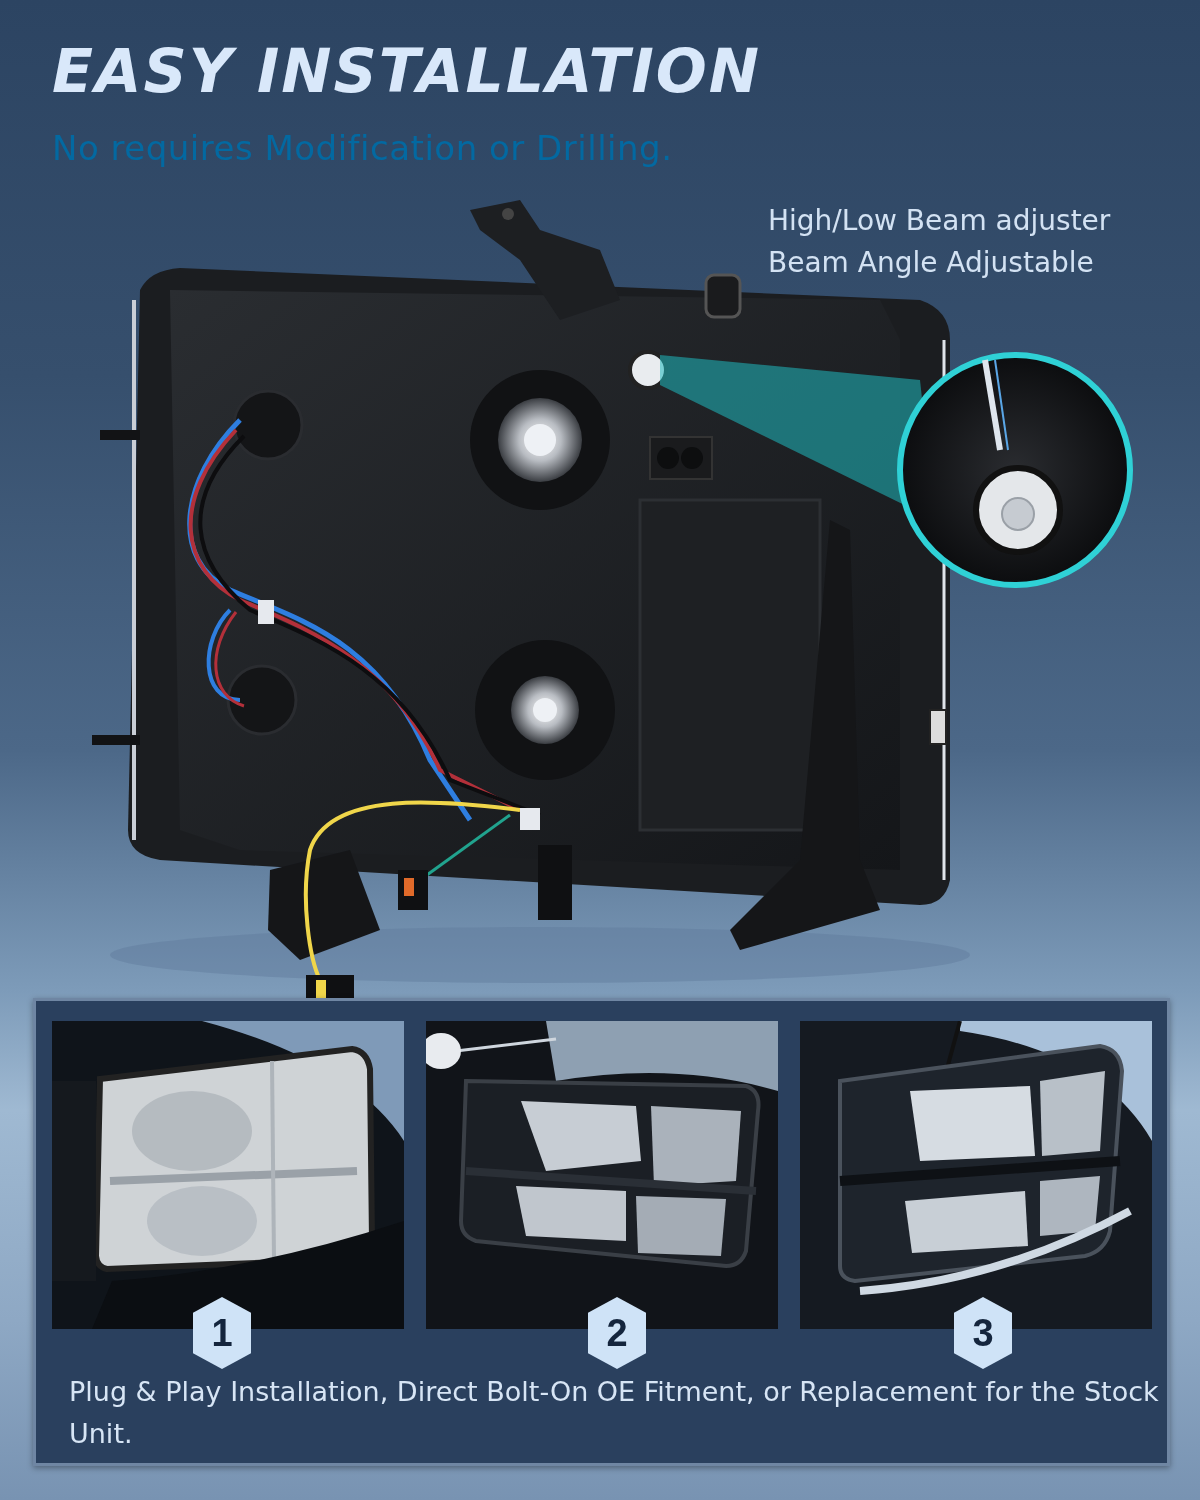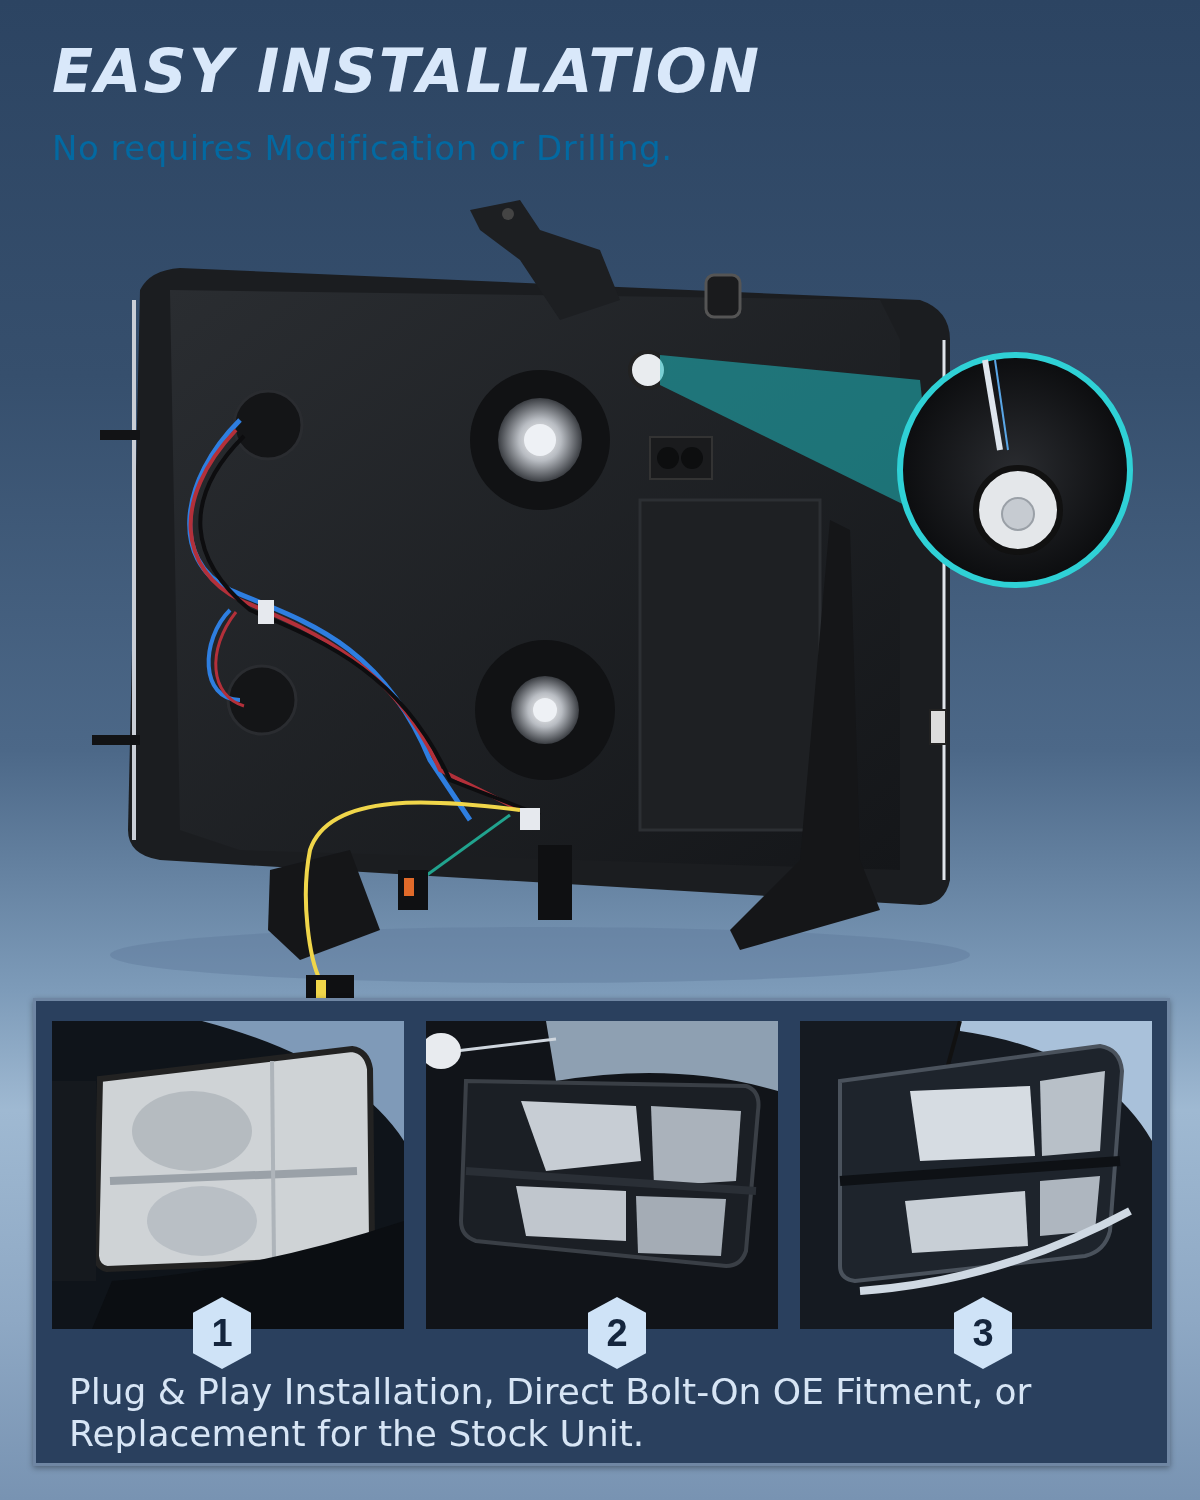--- a/index.html
+++ b/index.html
@@ -45,30 +45,32 @@
       top: 296px;
       background: #cfe3f7;
       clip-path: polygon(50% 0, 100% 22%, 100% 78%, 50% 100%, 0 78%, 0 22%);
       display: flex; align-items: center; justify-content: center;
       font-family: "Liberation Sans", sans-serif; font-weight: bold;
       font-size: 38px; color: #14253d;
     }
     .steps-caption {
       position: absolute; left: 33px; top: 370px; width: 1090px;
       font-family: "DejaVu Sans", sans-serif;
-      font-size: 36px; line-height: 42px; color: #d7e5f5;
+      font-size: 27px; line-height: 42px; color: #d7e5f5;
     }
   </style>
 </head>
 <body>
 
 <div class="hero-title">EASY INSTALLATION</div>
 <div class="hero-subtitle">No requires Modification or Drilling.</div>
 
 <div class="callout">
+  <div>High/Low Beam adjuster</div>
+  <div>Beam Angle Adjustable</div>
 </div>
 
 <div class="product-area">
   <svg width="1200" height="820" viewBox="0 190 1200 820">
     <defs>
       <linearGradient id="housing" x1="0" y1="0" x2="1" y2="1">
         <stop offset="0" stop-color="#2a2d31"></stop>
         <stop offset="1" stop-color="#141619"></stop>
       </linearGradient>
       <radialGradient id="bulb" cx="0.5" cy="0.5" r="0.5">

